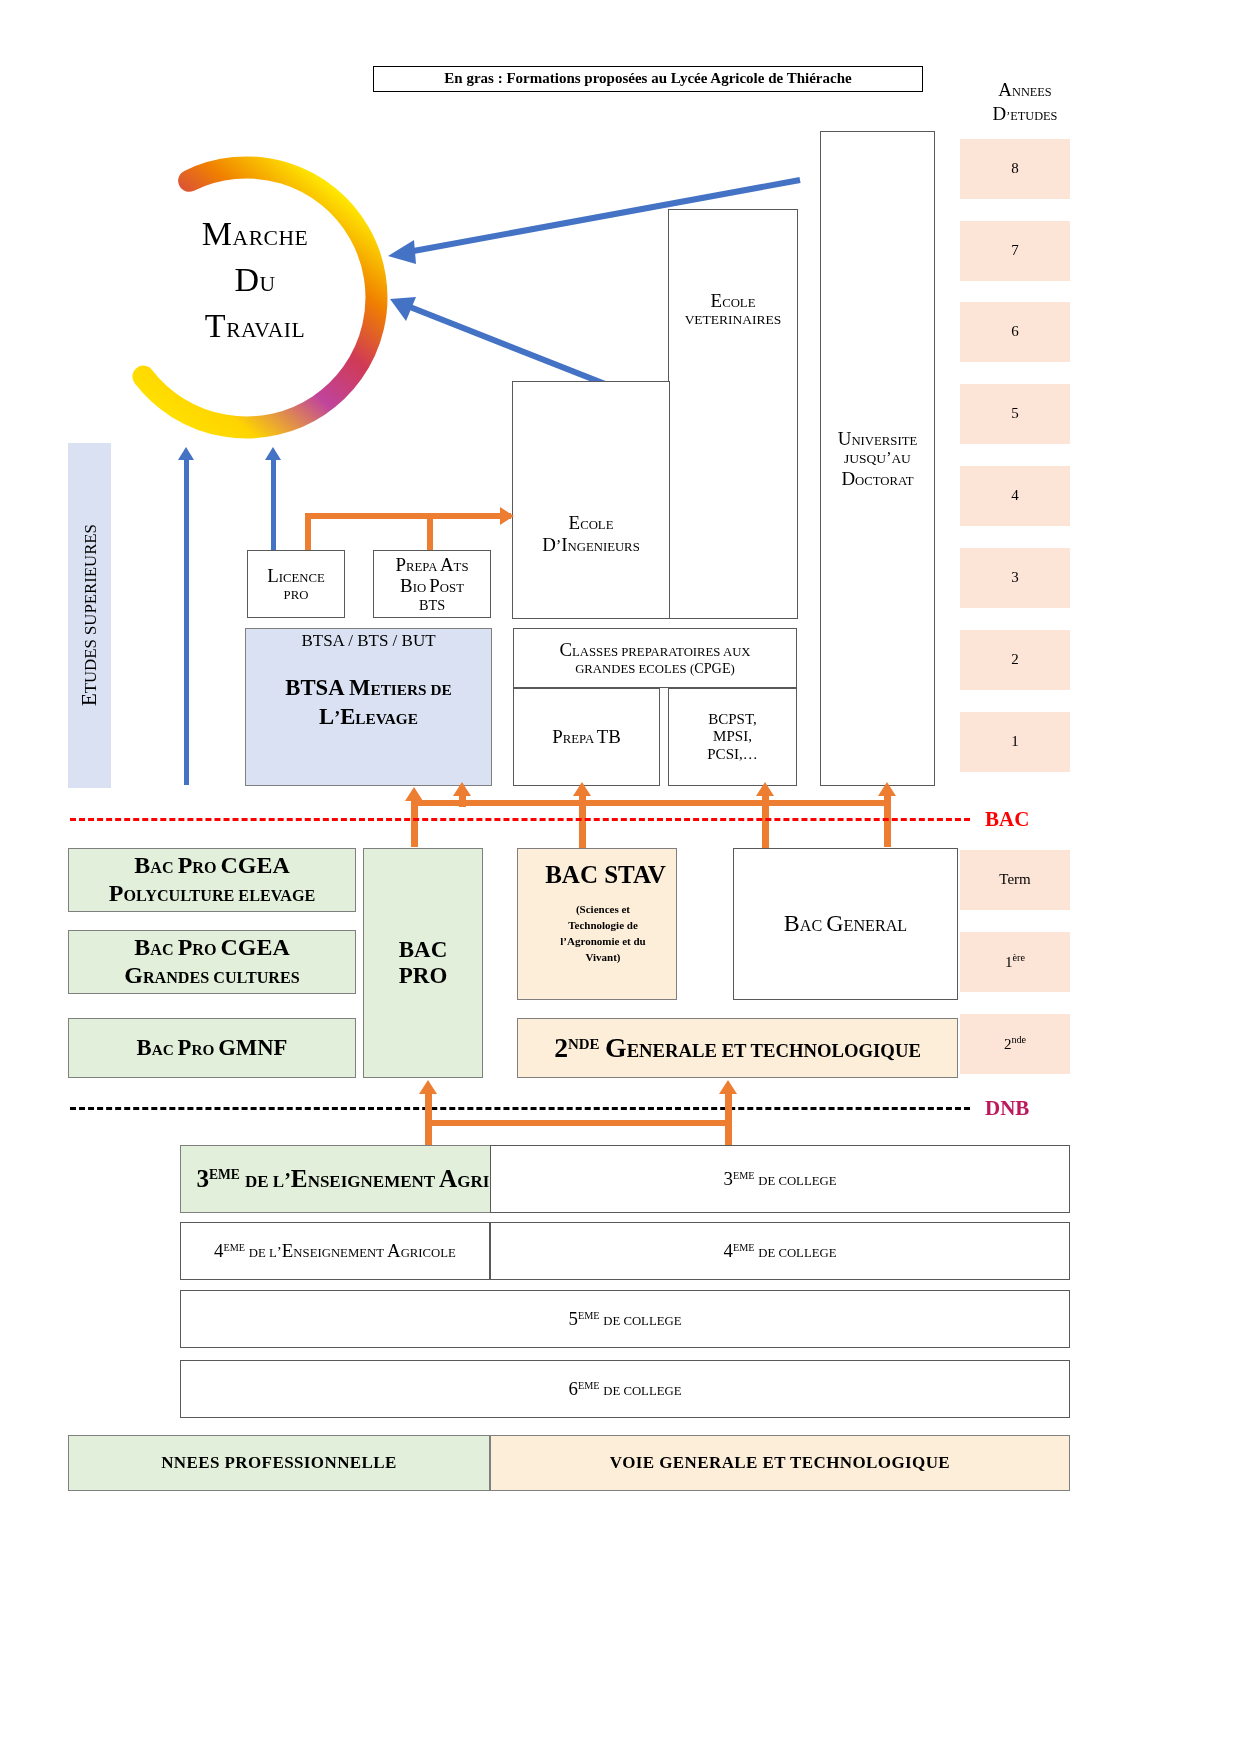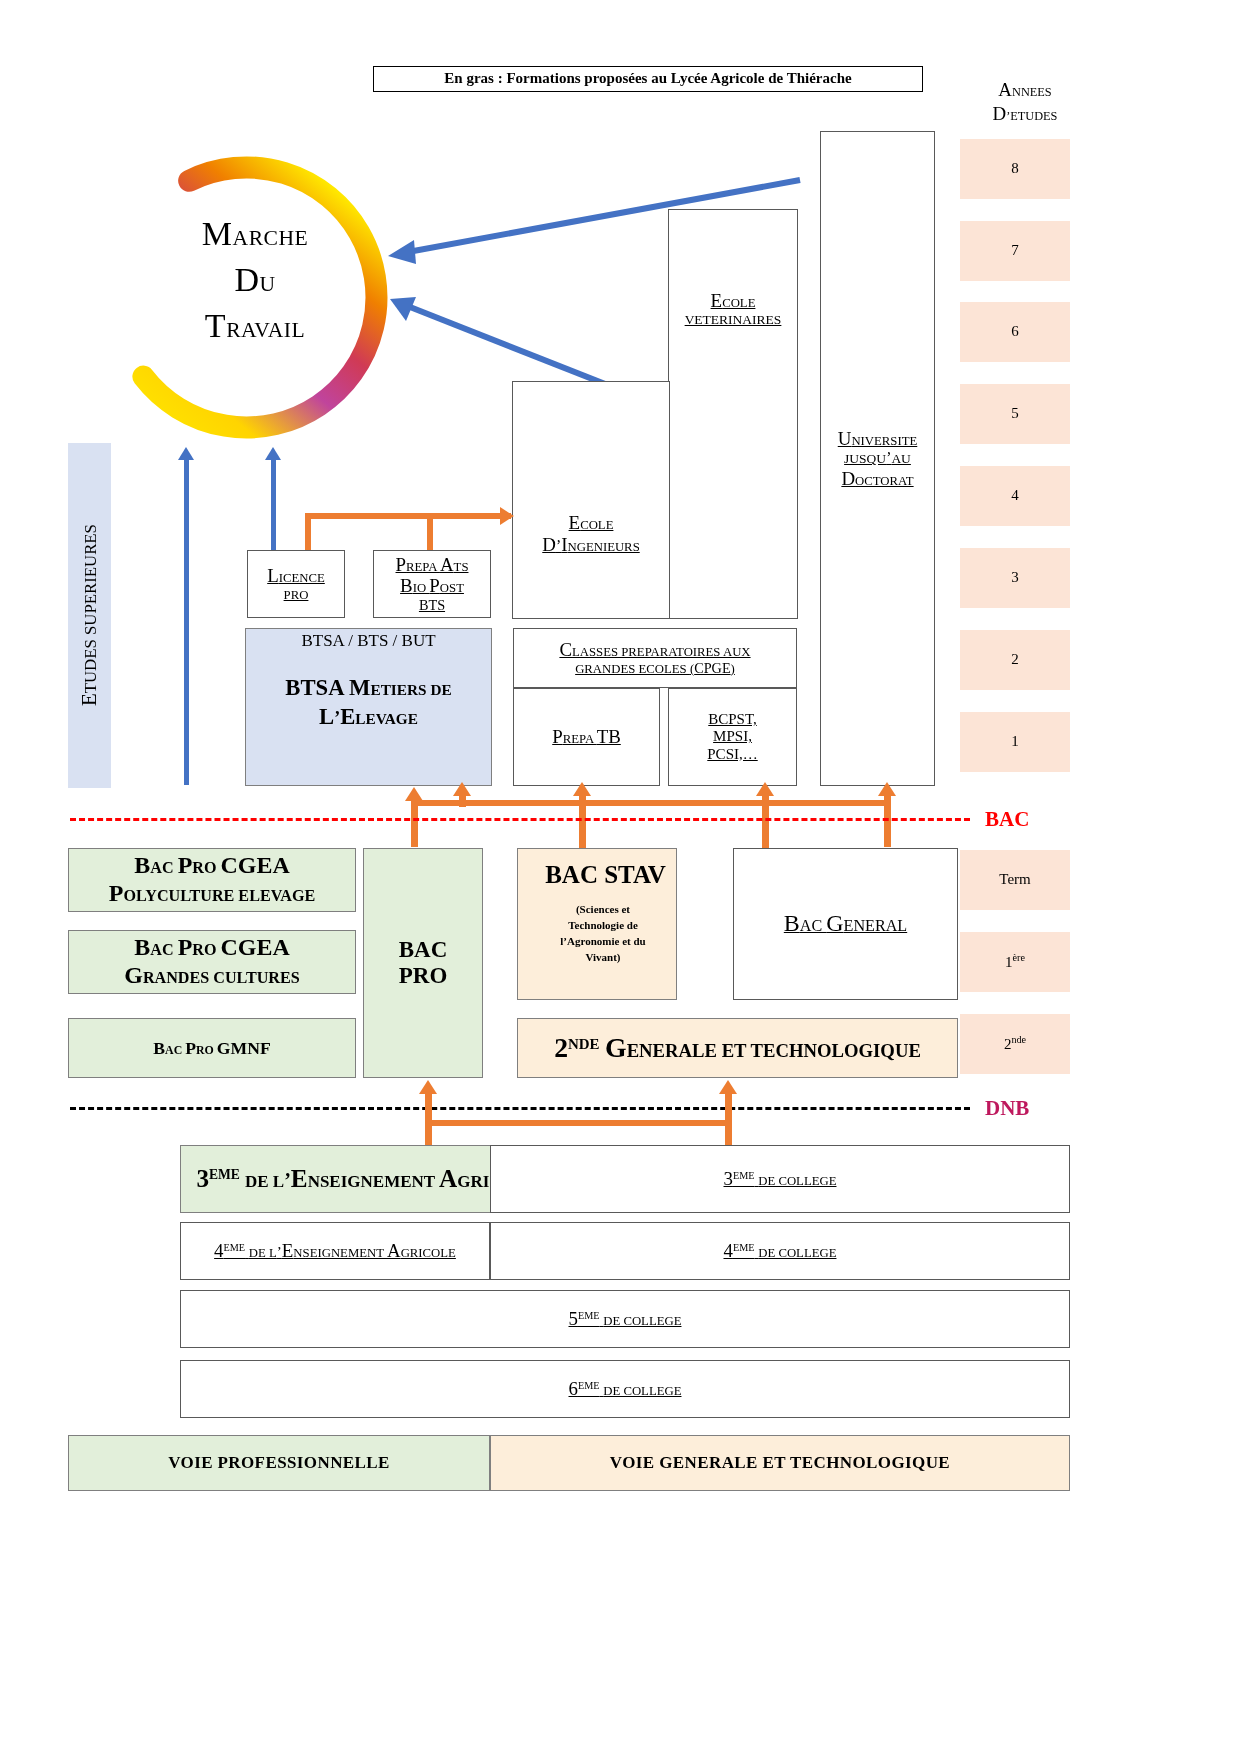--- a/index.html
+++ b/index.html
@@ -14,21 +14,21 @@
 
   
   .box{
     position:absolute;box-sizing:border-box;
     border:1px solid #7f7f7f;
     display:flex;align-items:center;justify-content:center;
     text-align:center;
     line-height:1.15;
     padding:2px 4px;
   }
-  .box.plain{border:1px solid #595959;background:#ffffff;text-decoration:underline;}
+  .box.plain{border:1px solid #595959;background:#ffffff;}
 
   
   .sc{ text-transform:uppercase; }
   .sc .c{ font-size:1.26em; }
 
   
   .green{background:#e2efda;border:1px solid #7f7f7f;}
   .orange{background:#fdeeda;border:1px solid #7f7f7f;justify-content:center;}
   .blue{background:#d9e1f2;border:1px solid #7f7f7f;}
   .peach{background:#fce4d6;border:none;}
@@ -286,21 +286,21 @@
 <div class="box green" style="left:68px;top:848px;width:288px;height:64px;flex-direction:column;font-size:19px;">
   <div class="sc b"><span class="c">B</span><span style="font-size:.85em">AC </span><span class="c">P</span><span style="font-size:.85em">RO </span><span class="c">CGEA</span></div>
   <div class="sc b"><span class="c">P</span><span style="font-size:.85em">OLYCULTURE ELEVAGE</span></div>
 </div>
 
 <div class="box green" style="left:68px;top:930px;width:288px;height:64px;flex-direction:column;font-size:19px;">
   <div class="sc b"><span class="c">B</span><span style="font-size:.85em">AC </span><span class="c">P</span><span style="font-size:.85em">RO </span><span class="c">CGEA</span></div>
   <div class="sc b"><span class="c">G</span><span style="font-size:.85em">RANDES CULTURES</span></div>
 </div>
 
-<div class="box green" style="left:68px;top:1018px;width:288px;height:60px;font-size:14px;font-family:Liberation Serif, serif;">
+<div class="box green" style="left:68px;top:1018px;width:288px;height:60px;font-size:18px;font-family:Liberation Serif, serif;">
   <span class="sc b"><span class="c">B</span><span style="font-size:.85em">AC </span><span class="c">P</span><span style="font-size:.85em">RO </span><span class="c">GMNF</span></span>
 </div>
 
 <div class="box green" style="left:363px;top:848px;width:120px;height:230px;flex-direction:column;font-size:23px;font-weight:bold;">
   <div>BAC</div>
   <div>PRO</div>
 </div>
 
 <div class="box orange" style="left:517px;top:848px;width:160px;height:152px;flex-direction:column;justify-content:flex-start;padding-top:12px;">
   <div class="b" style="font-size:25px;margin-left:17px;">BAC STAV</div>
@@ -344,17 +344,17 @@
 
 <div class="box plain" style="left:180px;top:1290px;width:890px;height:58px;font-size:15px;">
   <span class="sc"><span class="c">5</span><span class="sup">EME</span> <span style="font-size:.85em">DE COLLEGE</span></span>
 </div>
 
 <div class="box plain" style="left:180px;top:1360px;width:890px;height:58px;font-size:15px;">
   <span class="sc"><span class="c">6</span><span class="sup">EME</span> <span style="font-size:.85em">DE COLLEGE</span></span>
 </div>
 
 <div class="box green" style="left:68px;top:1435px;width:422px;height:56px;font-size:17px;font-weight:bold;letter-spacing:.4px;">
-  <span>VOIE PROFESSIONNELLE</span>
+  <span>NNEES PROFESSIONNELLE</span>
 </div>
 <div class="box orange" style="left:490px;top:1435px;width:580px;height:56px;font-size:17px;font-weight:bold;letter-spacing:.4px;">
   <span>VOIE GENERALE ET TECHNOLOGIQUE</span>
 </div>
 
 </body></html>

